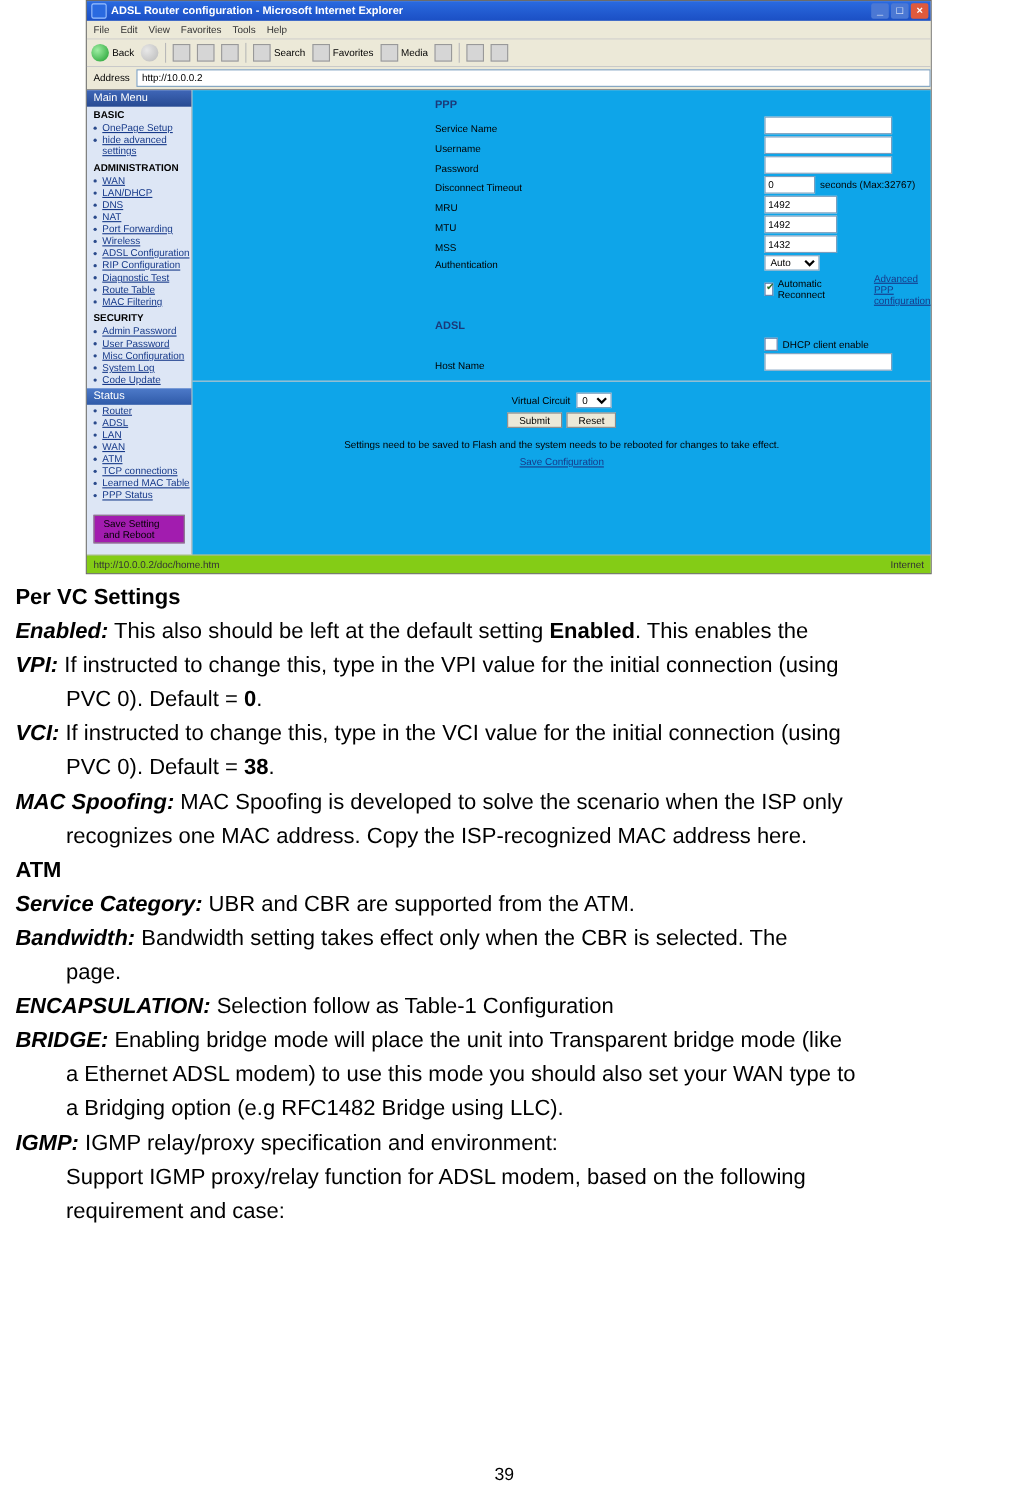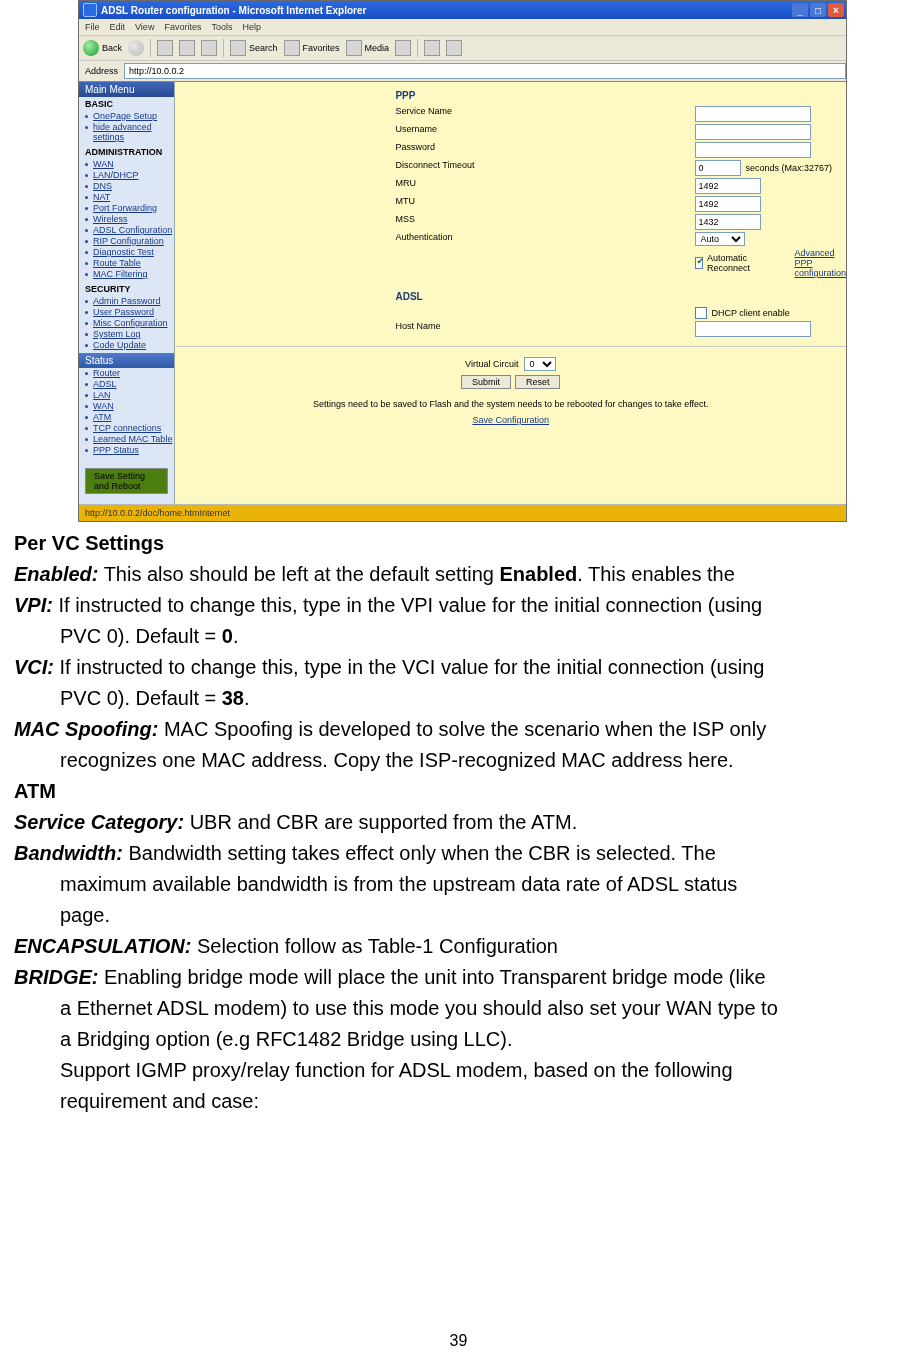--- a/index.html
+++ b/index.html
@@ -90,47 +90,47 @@
   .mm{
     background:linear-gradient(#3f66b7,#274a92);color:#fff;font-weight:normal;
     padding:2px 6px;font-size:10px;
   }
   .grp-hdr{font-weight:bold;color:#000;padding:2px 6px;}
   .sidebar ul{list-style:none;margin:0 0 2px 0;padding:0 0 0 14px;}
   .sidebar li{position:relative;padding:0 0 1px 0;}
   .sidebar li::before{content:"";position:absolute;left:-8px;top:4px;width:3px;height:3px;background:#2a4a8c;border-radius:50%;}
   .sb-link{color:#173a8a;text-decoration:underline;cursor:pointer;}
   .save-btn{
-    margin:10px 6px;display:inline-block;padding:2px 8px;border:1px solid #888;background:#4d7c0f;color:#000;
+    margin:10px 6px;display:inline-block;padding:2px 8px;border:1px solid #888;background:#a21caf;color:#000;
   }
 
   
   .mainpane{
-    flex:1;background:#fef9c3;padding:6px 0 6px 0;
+    flex:1;background:#0ea5e9;padding:6px 0 6px 0;
   }
   .sec-title{color:#1b3a7a;font-weight:bold;padding:2px 0 4px 220px;font-size:10px;}
-  .row{display:flex;align-items:flex-start;padding:1px 0;}
+  .row{display:flex;align-items:flex-end;padding:1px 0;}
   .row .lbl{width:300px;text-align:left;padding-left:220px;color:#000;}
   .row .fld{flex:1;display:flex;align-items:center;gap:4px;}
   .tinput{width:110px;height:12px;border:1px solid #7b9ebd;background:#fff;font-size:9px;}
   .tinput.sm{width:40px;}
   .sel{width:50px;height:14px;border:1px solid #7b9ebd;background:#fff;font-size:9px;}
   .chk{width:10px;height:10px;border:1px solid #5a7aa8;background:#fff;display:inline-block;position:relative;}
   .chk.checked::after{content:"✔";position:absolute;top:-2px;left:0;font-size:9px;color:#2a6a2a;}
   .alink{color:#173a8a;text-decoration:underline;}
 
   .vc-row{display:flex;justify-content:center;align-items:center;gap:6px;padding:10px 0 4px 0;border-top:1px solid #c9c9c9;margin-top:8px;}
   .btnrow{display:flex;justify-content:center;gap:4px;padding-bottom:6px;align-items:center;}
   .ui-btn{padding:1px 10px;border:1px solid #888;background:#ece9d8;font-size:9px;}
   .note{text-align:center;font-size:9px;color:#000;padding:4px 0;}
   .save-link{text-align:center;padding:2px 0 6px 0;}
 
   .statusbar{
-    height:16px;background:#eab308;border-top:1px solid #b8b8b8;
-    display:flex;align-items:center;padding:0 6px;font-size:9px;color:#333;
+    height:16px;background:#84cc16;border-top:1px solid #b8b8b8;
+    display:flex;align-items:center;justify-content:space-between;padding:0 6px;font-size:9px;color:#333;
   }
 
   
   .doc {
     padding: 6px 14px 0 14px;
     font-size: 20px;
     line-height: 1.55;
     color: #000;
   }
   .h { font-weight: bold; }
@@ -383,31 +383,33 @@
 
     <div class="h">ATM</div>
 
     <div>
       <span class="term">Service Category:</span><span> UBR and CBR are supported from the ATM.</span>
     </div>
 
     <div>
       <span class="term">Bandwidth:</span><span> Bandwidth setting takes effect only when the CBR is selected. The</span>
     </div>
-    <div class="indent">maximum available bandwidth is from the upstream data rate of ADSL status</div>
     <div class="indent">page.</div>
 
     <div>
       <span class="term">ENCAPSULATION:</span><span> Selection follow as Table-1 Configuration</span>
     </div>
 
     <div>
       <span class="term">BRIDGE:</span><span> Enabling bridge mode will place the unit into Transparent bridge mode (like</span>
     </div>
     <div class="indent">a Ethernet ADSL modem) to use this mode you should also set your WAN type to</div>
     <div class="indent">a Bridging option (e.g RFC1482 Bridge using LLC).</div>
 
+    <div>
+      <span class="term">IGMP:</span><span> IGMP relay/proxy specification and environment:</span>
+    </div>
     <div class="indent">Support IGMP proxy/relay function for ADSL modem, based on the following</div>
     <div class="indent">requirement and case:</div>
   </div>
 
   <div class="pagenum">39</div>
 </div>
 
 </body></html>

